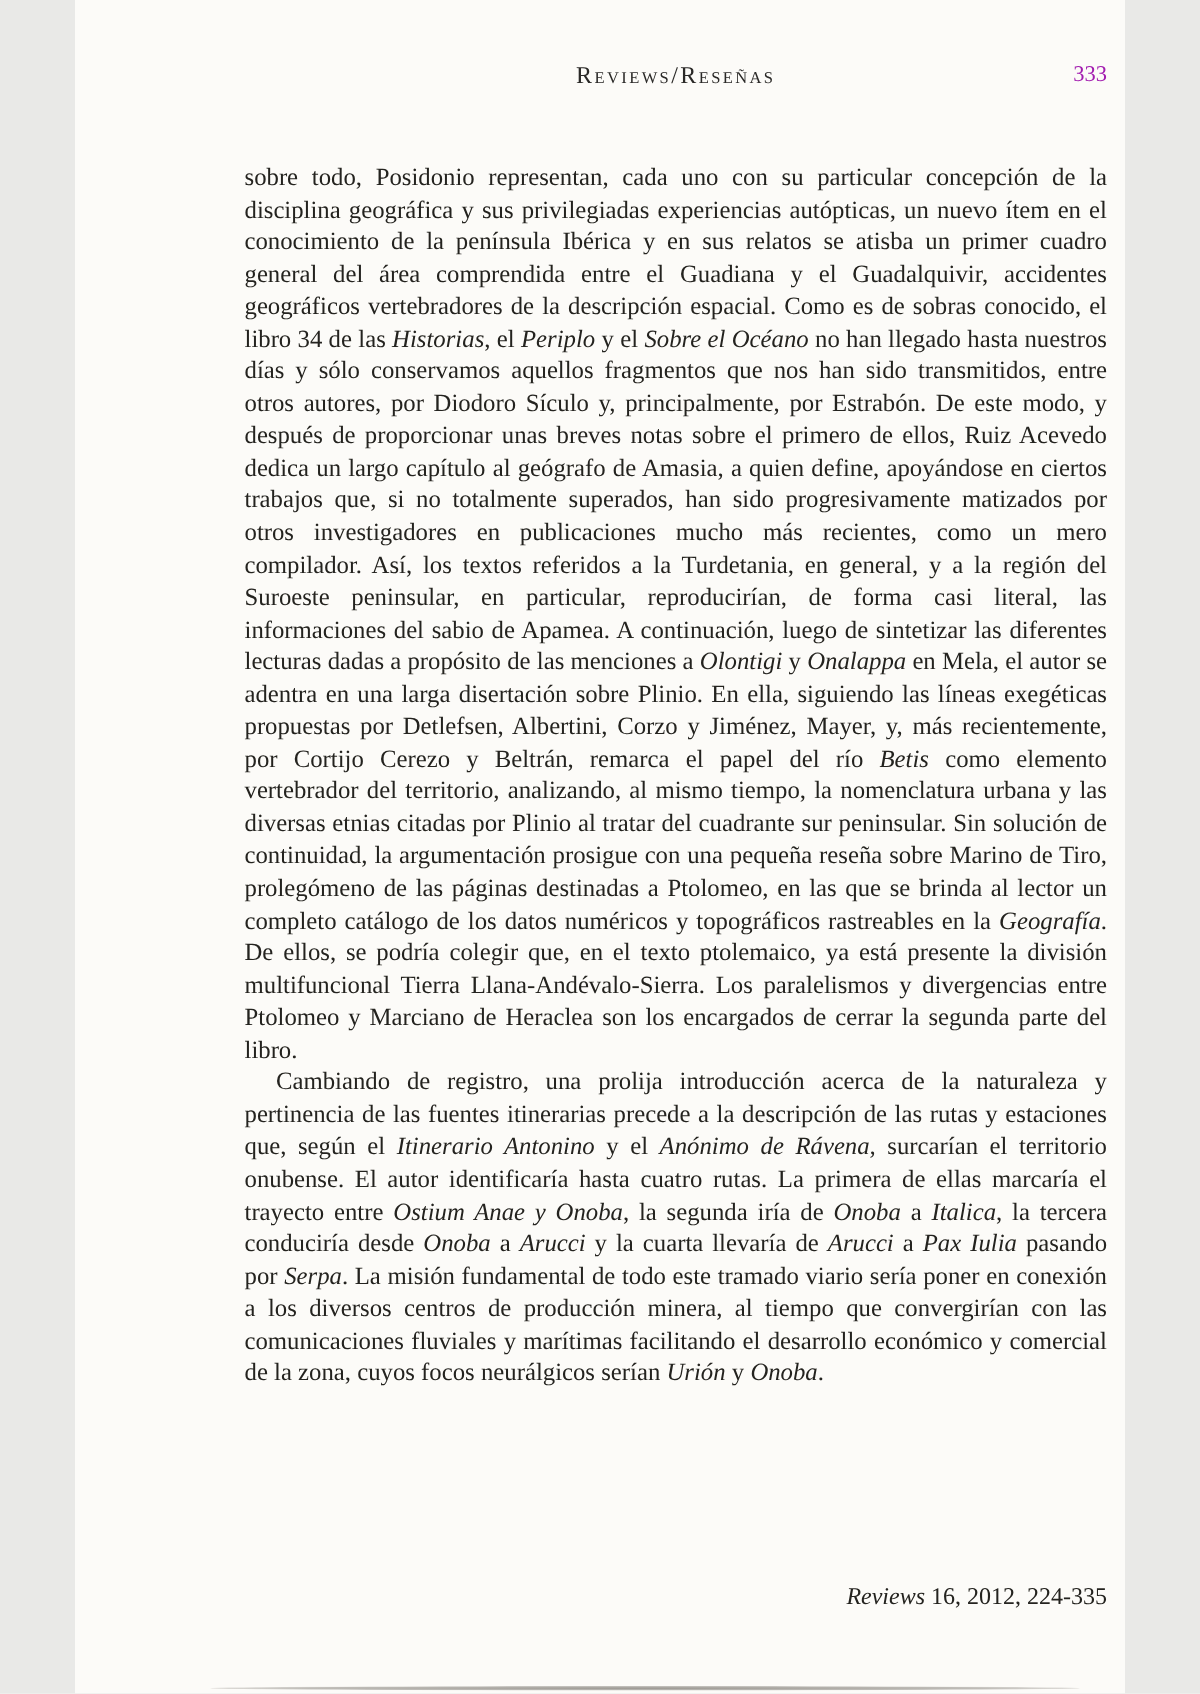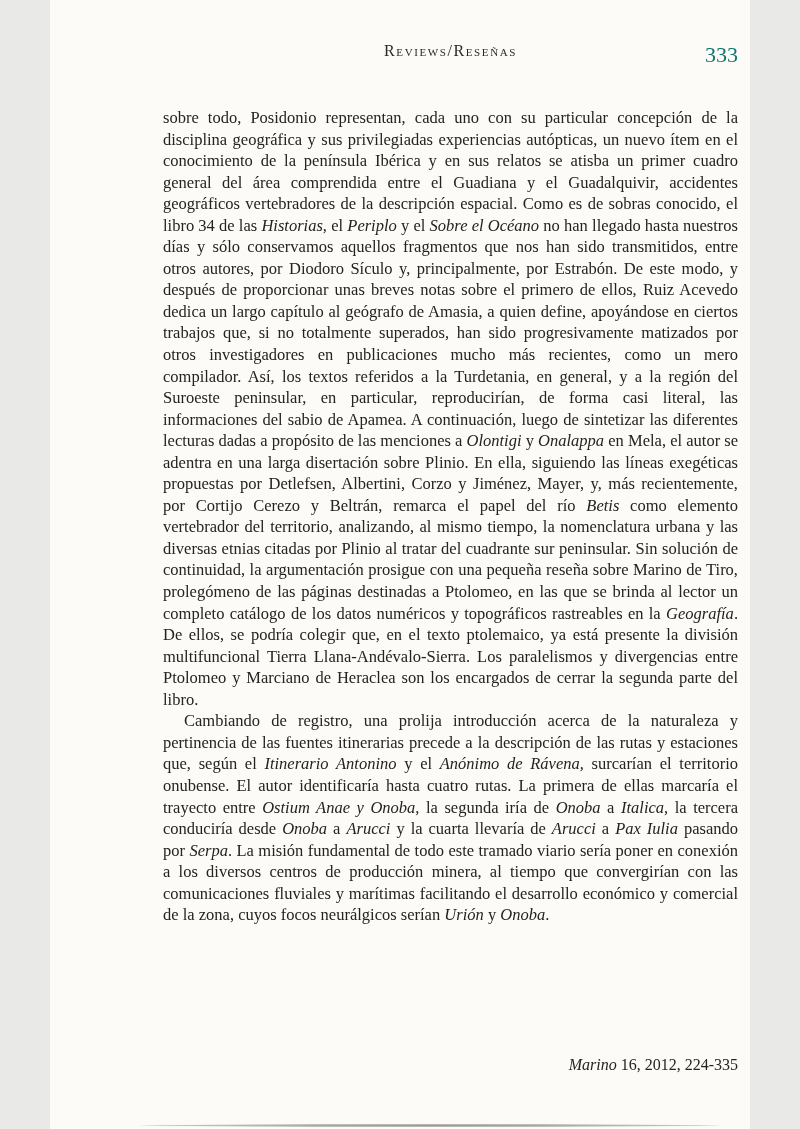--- a/index.html
+++ b/index.html
@@ -29,22 +29,22 @@
     text-align: center;
     font-variant: small-caps;
     letter-spacing: 1.6px;
     font-size: 16px;
     color: #2a2927;
   }
   .page-number {
     position: absolute;
     right: 0;
     top: 0;
-    font-size: 22px;
-    color: #0f766e;
+    font-size: 15px;
+    color: #a21caf;
   }
   .text-block {
     position: absolute;
     top: 107px;
     left: 113px;
     width: 575px;
     font-size: 16.5px;
     line-height: 21.55px;
     text-align: justify;
     color: #24231f;
@@ -86,19 +86,19 @@
     <span class="running-title">Reviews/Reseñas</span>
     <span class="page-number">333</span>
   </header>
 
   <main class="text-block" id="paragraphs">
       <p class="para"><span>sobre todo, Posidonio representan, cada uno con su particular concepción de la disciplina geográfica y sus privilegiadas experiencias autópticas, un nuevo ítem en el conocimiento de la península Ibérica y en sus relatos se atisba un primer cuadro general del área comprendida entre el Guadiana y el Guadalquivir, accidentes geográficos vertebradores de la descripción espacial. Como es de sobras conocido, el libro 34 de las </span><em>Historias</em><span>, el </span><em>Periplo</em><span> y el </span><em>Sobre el Océano</em><span> no han llegado hasta nuestros días y sólo conservamos aquellos fragmentos que nos han sido transmitidos, entre otros autores, por Diodoro Sículo y, principalmente, por Estrabón. De este modo, y después de proporcionar unas breves notas sobre el primero de ellos, Ruiz Acevedo dedica un largo capítulo al geógrafo de Amasia, a quien define, apoyándose en ciertos trabajos que, si no totalmente superados, han sido progresivamente matizados por otros investigadores en publicaciones mucho más recientes, como un mero compilador. Así, los textos referidos a la Turdetania, en general, y a la región del Suroeste peninsular, en particular, reproducirían, de forma casi literal, las informaciones del sabio de Apamea. A continuación, luego de sintetizar las diferentes lecturas dadas a propósito de las menciones a </span><em>Olontigi</em><span> y </span><em>Onalappa</em><span> en Mela, el autor se adentra en una larga disertación sobre Plinio. En ella, siguiendo las líneas exegéticas propuestas por Detlefsen, Albertini, Corzo y Jiménez, Mayer, y, más recientemente, por Cortijo Cerezo y Beltrán, remarca el papel del río </span><em>Betis</em><span> como elemento vertebrador del territorio, analizando, al mismo tiempo, la nomenclatura urbana y las diversas etnias citadas por Plinio al tratar del cuadrante sur peninsular. Sin solución de continuidad, la argumentación prosigue con una pequeña reseña sobre Marino de Tiro, prolegómeno de las páginas destinadas a Ptolomeo, en las que se brinda al lector un completo catálogo de los datos numéricos y topográficos rastreables en la </span><em>Geografía</em><span>. De ellos, se podría colegir que, en el texto ptolemaico, ya está presente la división multifuncional Tierra Llana-Andévalo-Sierra. Los paralelismos y divergencias entre Ptolomeo y Marciano de Heraclea son los encargados de cerrar la segunda parte del libro.</span></p>
       <p class="para indent"><span>Cambiando de registro, una prolija introducción acerca de la naturaleza y pertinencia de las fuentes itinerarias precede a la descripción de las rutas y estaciones que, según el </span><em>Itinerario Antonino</em><span> y el </span><em>Anónimo de Rávena,</em><span> surcarían el territorio onubense. El autor identificaría hasta cuatro rutas. La primera de ellas marcaría el trayecto entre </span><em>Ostium Anae y Onoba</em><span>, la segunda iría de </span><em>Onoba</em><span> a </span><em>Italica</em><span>, la tercera conduciría desde </span><em>Onoba</em><span> a </span><em>Arucci</em><span> y la cuarta llevaría de </span><em>Arucci</em><span> a </span><em>Pax Iulia</em><span> pasando por </span><em>Serpa</em><span>. La misión fundamental de todo este tramado viario sería poner en conexión a los diversos centros de producción minera, al tiempo que convergirían con las comunicaciones fluviales y marítimas facilitando el desarrollo económico y comercial de la zona, cuyos focos neurálgicos serían </span><em>Urión</em><span> y </span><em>Onoba</em><span>.</span></p>
     </main>
 
   <footer class="page-footer">
-    <em>Marino</em>
+    <em>Reviews</em>
     <span>16, 2012, 224-335</span>
   </footer>
 
   <div class="scan-edge"></div>
 
 </div>
 
 </body></html>

